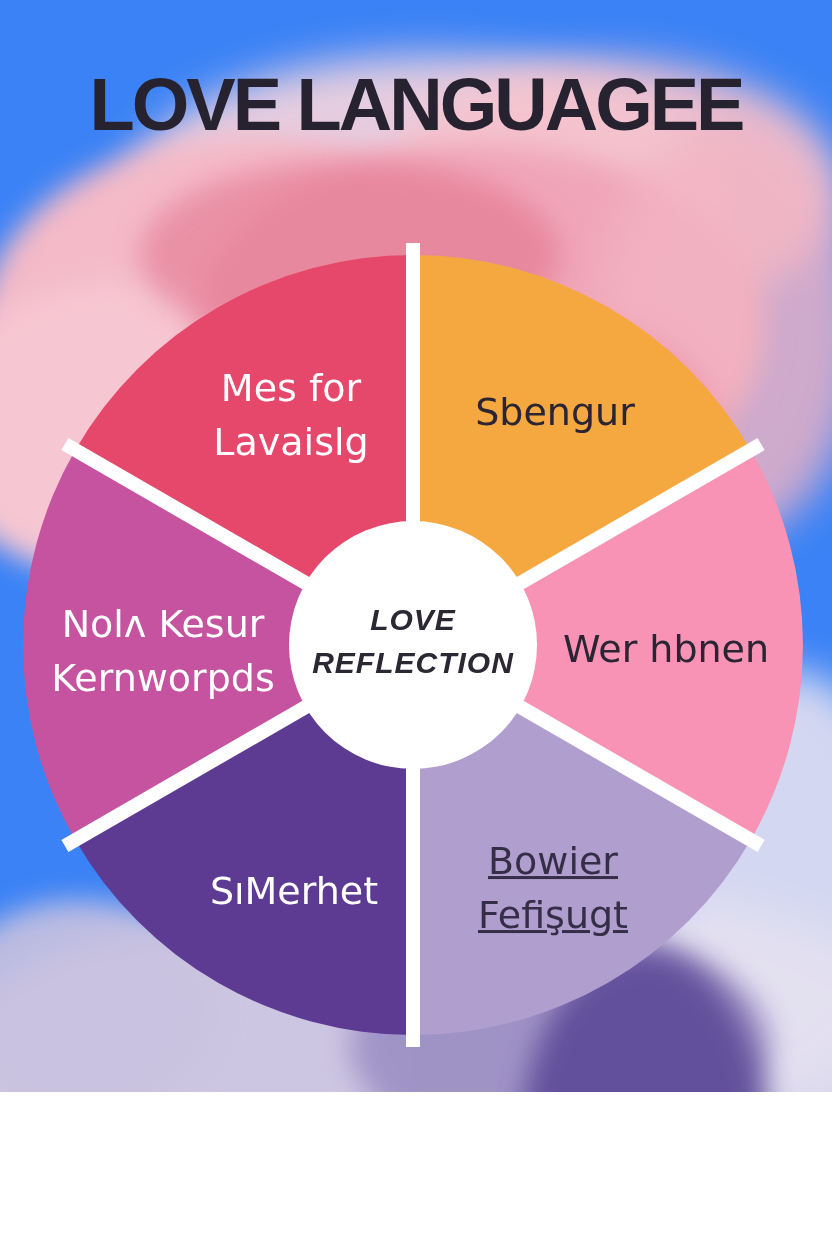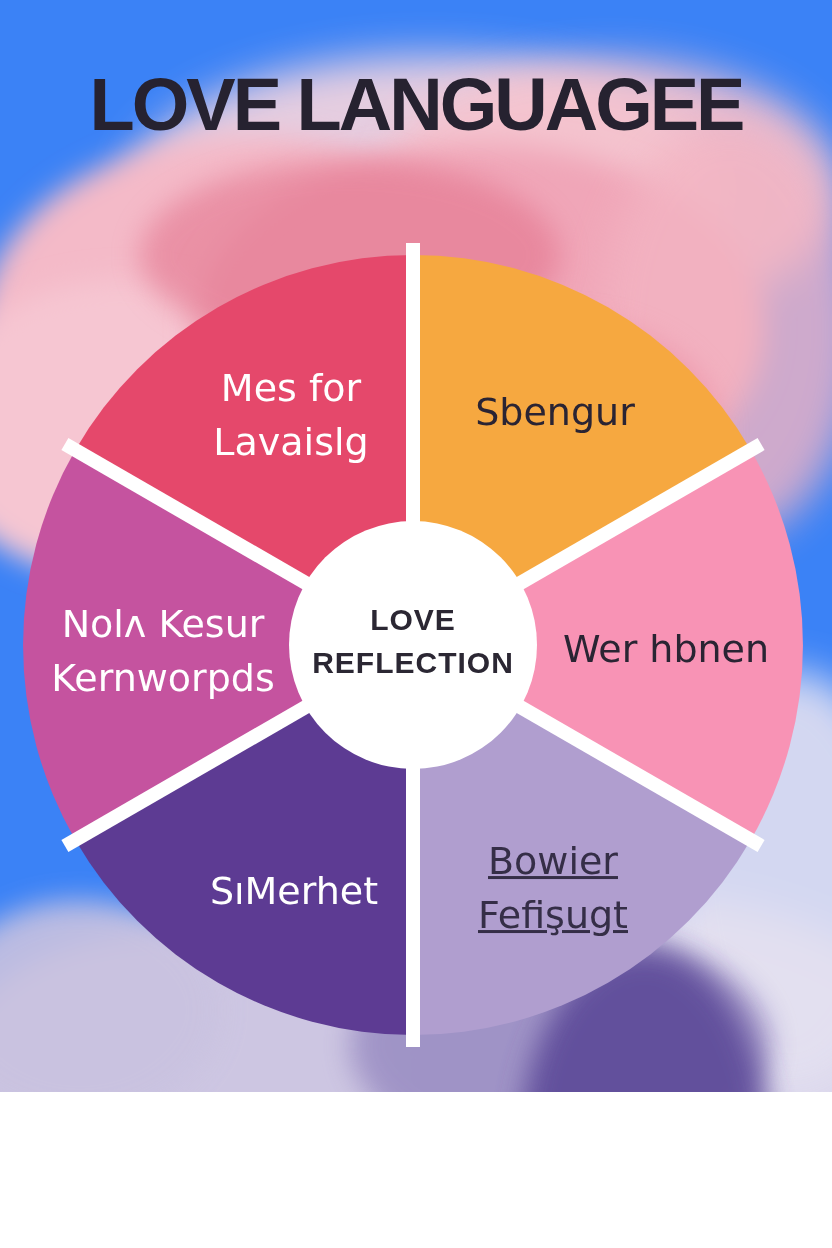--- a/index.html
+++ b/index.html
@@ -135,18 +135,18 @@
 
   <div class="seg-label label-bottom-left" style="color: rgb(255, 255, 255);">
     <span class="line">SıMerhet</span>
   </div>
 
   <div class="seg-label label-left" style="color: rgb(255, 255, 255);">
     <span class="line">Nolʌ Kesur</span>
     <span class="line">Kernworpds</span>
   </div>
 
-  <div class="center-label" style="color: rgb(43, 39, 51);">
+  <div class="center-label" style="color: rgb(43, 39, 51); font-style: italic;">
     <span class="line">LOVE</span>
     <span class="line">REFLECTION</span>
   </div>
 
 </div>
 
 </body></html>

